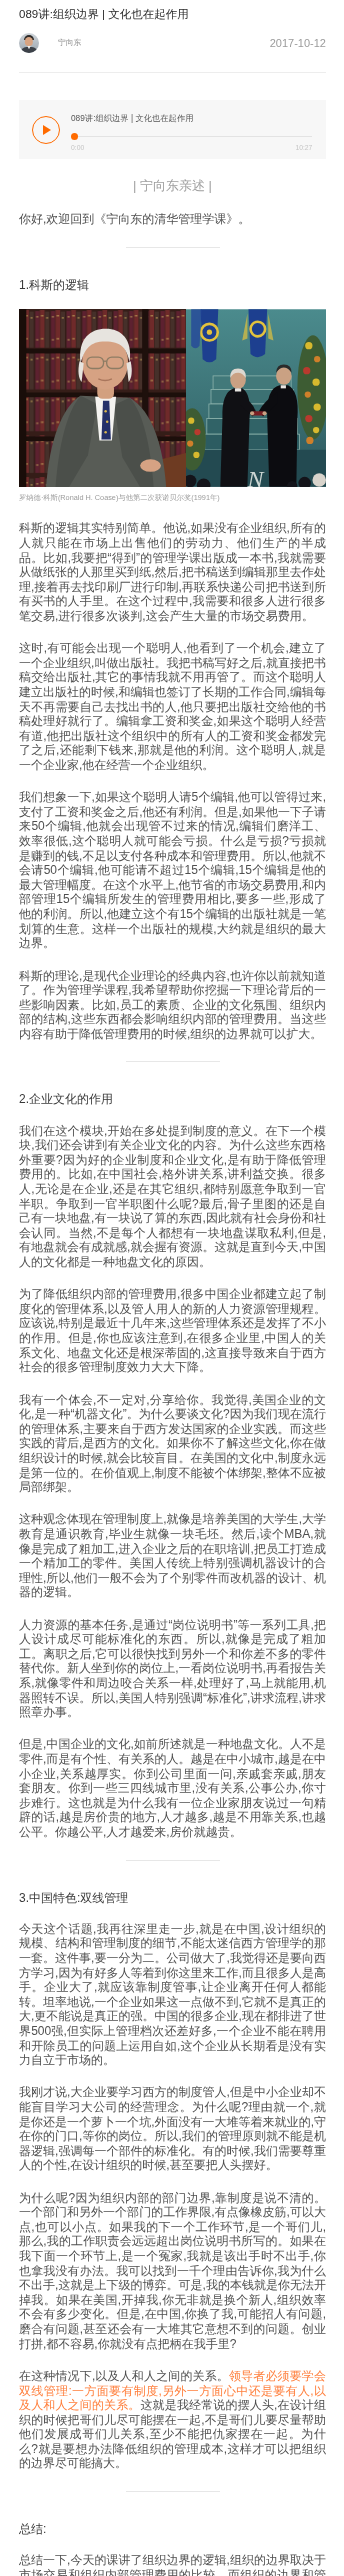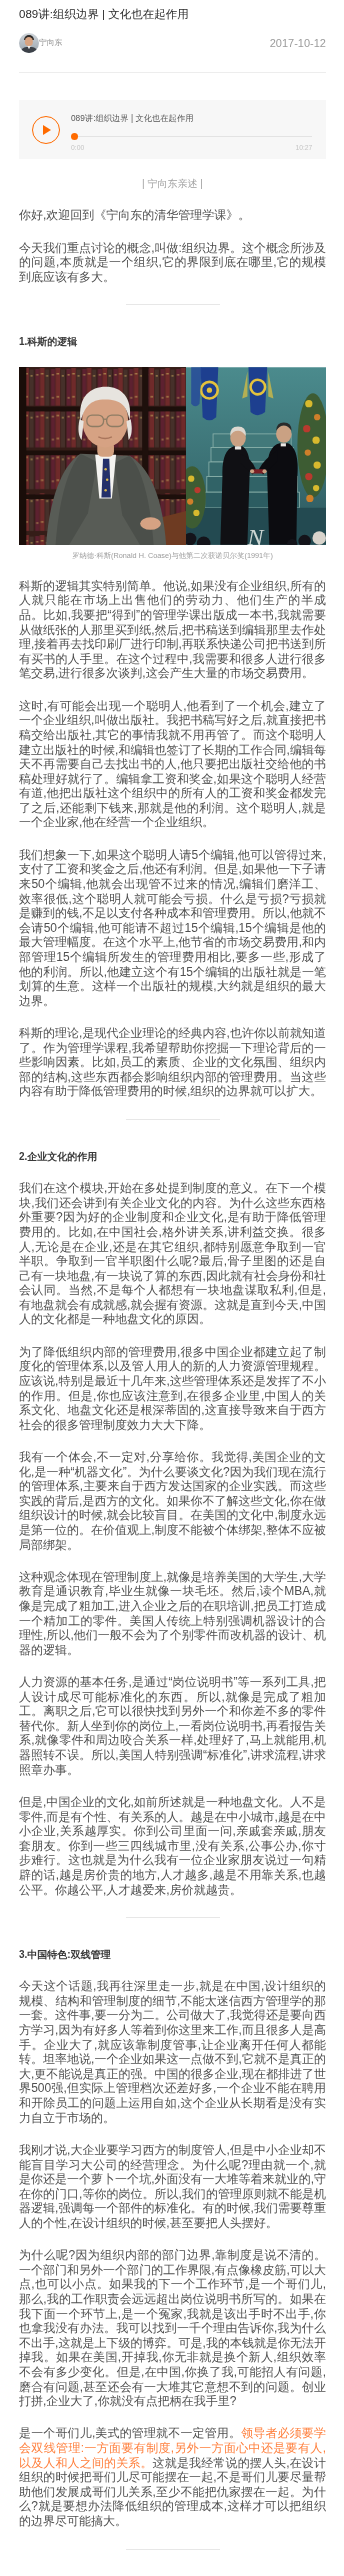--- a/index.html
+++ b/index.html
@@ -7,49 +7,49 @@
   .page{padding:6.3px 19px 14.6px 19px}
 
   
   .article-title{font-size:11.5px;line-height:16.7px;font-weight:500;color:#2b2b2b;margin:0}
   .author-row{display:flex;align-items:center;margin-top:9.4px;height:21px}
   .avatar{width:20px;height:20px;border-radius:50%;background:linear-gradient(180deg,#cfd5da 0%,#9aa4ad 100%);position:relative;overflow:hidden;flex:0 0 auto}
   .avatar .hair{position:absolute;left:50%;top:2.1px;transform:translateX(-50%);width:10px;height:5.2px;border-radius:5.2px 5.2px 0 0;background:#2e2b29}
   .avatar .face{position:absolute;left:50%;top:4.2px;transform:translateX(-50%);width:8.3px;height:8.9px;border-radius:50% 50% 46% 46%;background:#d8a482}
   .avatar .suit{position:absolute;left:50%;bottom:-2.6px;transform:translateX(-50%);width:16.7px;height:8.9px;border-radius:5.7px 5.7px 0 0;background:#3c4148}
   .avatar .collar{position:absolute;left:50%;bottom:3.6px;transform:translateX(-50%);width:3.6px;height:3.6px;background:#f2f2f2;clip-path:polygon(0 0,100% 0,50% 100%)}
-  .author-name{margin-left:0;font-size:7.8px;color:#8f8f8f}
+  .author-name{margin-left:19px;font-size:7.8px;color:#8f8f8f}
   .pub-date{margin-left:auto;font-size:11px;color:#9b9b9b}
   .header-divider{border:none;border-top:0.5px solid #ededed;margin:19px 0 0 0}
 
   
   .player{background:#f7f7f7;margin-top:27px;padding:12.5px 13.6px 8.3px 12.5px;display:flex;align-items:flex-start}
   .play-btn{width:28px;height:28px;border-radius:50%;border:1.6px solid #ff6b00;background:transparent;display:flex;align-items:center;justify-content:center;box-sizing:border-box;cursor:pointer;flex:0 0 auto;margin-top:3.1px;padding:0}
   .play-tri{width:0;height:0;border-left:8.3px solid #ff6b00;border-top:5.2px solid transparent;border-bottom:5.2px solid transparent;margin-left:2.6px}
   .player-main{flex:1;margin-left:11.5px;min-width:0}
   .player-title{font-size:8.3px;color:#565656;line-height:11.5px}
   .progress{display:flex;align-items:center;margin-top:8.3px}
   .progress-dot{width:7.3px;height:7.3px;border-radius:50%;background:#ff6b00;flex:0 0 auto}
   .progress-track{flex:1;height:1px;background:#e3e3e3}
   .time-row{display:flex;justify-content:space-between;margin-top:3.6px;font-size:6.8px;color:#c5c5c5}
 
-  .byline{margin-top:17.7px;text-align:center;font-size:10px;color:#9f9f9f}
+  .byline{margin-top:17.7px;text-align:center;font-size:13px;color:#9f9f9f}
 
   
   .article{margin-top:12.5px;color:#4f4f4f}
   .article p{font-size:12px;line-height:14.6px;margin:17.7px 0 0 0;text-align:justify;color:#4f4f4f}
-  .article h2{font-size:10px;line-height:12.5px;font-weight:700;color:#393939;margin:31px 0 15.6px 0}
+  .article h2{font-size:12px;line-height:12.5px;font-weight:400;color:#393939;margin:31px 0 15.6px 0}
   .hl{color:#ff7f3c}
   hr.section-divider{border:none;border-top:0.5px solid #e7e7e7;width:94px;margin:20px auto 0 auto}
 
   
   .figure{margin:17.7px 0 0 0}
   .figure-photos{display:flex;width:307px;height:178px;overflow:hidden}
   .figure-photos svg{display:block}
-  .figure-caption{margin-top:6.3px;text-align:center;font-size:7.3px;color:#9b9b9b;line-height:10.4px}
+  .figure-caption{margin-top:6.3px;font-size:7.3px;color:#9b9b9b;line-height:10.4px}
 </style>
 </head>
 <body>
 
 <div class="page">
 
   <h1 class="article-title">089讲:组织边界 | 文化也在起作用</h1>
 
   <div class="author-row">
     <div class="avatar">
@@ -78,21 +78,20 @@
         <span>0:00</span>
         <span>10:27</span>
       </div>
     </div>
   </div>
 
   <div class="byline">| 宁向东亲述 |</div>
 
   <div class="article">
       <p><span>你好,欢迎回到《宁向东的清华管理学课》。</span></p>
-      <p><span>今天我们重点讨论的概念,叫做:组织边界。这个概念所涉及的问题,本质就是一个组织,它的界限到底在哪里,它的规模到底应该有多大。</span></p>
       <hr class="section-divider">
       <h2>1.科斯的逻辑</h2>
   <div class="figure">
     <div class="figure-photos">
 
       <svg width="167" height="178" viewBox="0 0 320 341" xmlns="http://www.w3.org/2000/svg">
         <defs>
           <pattern id="books" width="30" height="80" patternUnits="userSpaceOnUse">
             <rect width="30" height="80" fill="#351d18"></rect>
             <rect x="1" y="4" width="8" height="70" fill="#5d2130"></rect>
@@ -237,20 +236,20 @@
       <p><span>我们在这个模块,开始在多处提到制度的意义。在下一个模块,我们还会讲到有关企业文化的内容。为什么这些东西格外重要?因为好的企业制度和企业文化,是有助于降低管理费用的。比如,在中国社会,格外讲关系,讲利益交换。很多人,无论是在企业,还是在其它组织,都特别愿意争取到一官半职。争取到一官半职图什么呢?最后,骨子里图的还是自己有一块地盘,有一块说了算的东西,因此就有社会身份和社会认同。当然,不是每个人都想有一块地盘谋取私利,但是,有地盘就会有成就感,就会握有资源。这就是直到今天,中国人的文化都是一种地盘文化的原因。</span></p>
       <p><span>为了降低组织内部的管理费用,很多中国企业都建立起了制度化的管理体系,以及管人用人的新的人力资源管理规程。应该说,特别是最近十几年来,这些管理体系还是发挥了不小的作用。但是,你也应该注意到,在很多企业里,中国人的关系文化、地盘文化还是根深蒂固的,这直接导致来自于西方社会的很多管理制度效力大大下降。</span></p>
       <p><span>我有一个体会,不一定对,分享给你。我觉得,美国企业的文化,是一种“机器文化”。为什么要谈文化?因为我们现在流行的管理体系,主要来自于西方发达国家的企业实践。而这些实践的背后,是西方的文化。如果你不了解这些文化,你在做组织设计的时候,就会比较盲目。在美国的文化中,制度永远是第一位的。在价值观上,制度不能被个体绑架,整体不应被局部绑架。</span></p>
       <p><span>这种观念体现在管理制度上,就像是培养美国的大学生,大学教育是通识教育,毕业生就像一块毛坯。然后,读个MBA,就像是完成了粗加工,进入企业之后的在职培训,把员工打造成一个精加工的零件。美国人传统上特别强调机器设计的合理性,所以,他们一般不会为了个别零件而改机器的设计、机器的逻辑。</span></p>
       <p><span>人力资源的基本任务,是通过“岗位说明书”等一系列工具,把人设计成尽可能标准化的东西。所以,就像是完成了粗加工。离职之后,它可以很快找到另外一个和你差不多的零件替代你。新人坐到你的岗位上,一看岗位说明书,再看报告关系,就像零件和周边咬合关系一样,处理好了,马上就能用,机器照转不误。所以,美国人特别强调“标准化”,讲求流程,讲求照章办事。</span></p>
       <p><span>但是,中国企业的文化,如前所述就是一种地盘文化。人不是零件,而是有个性、有关系的人。越是在中小城市,越是在中小企业,关系越厚实。你到公司里面一问,亲戚套亲戚,朋友套朋友。你到一些三四线城市里,没有关系,公事公办,你寸步难行。这也就是为什么我有一位企业家朋友说过一句精辟的话,越是房价贵的地方,人才越多,越是不用靠关系,也越公平。你越公平,人才越爱来,房价就越贵。</span></p>
       <hr class="section-divider">
       <h2>3.中国特色:双线管理</h2>
       <p><span>今天这个话题,我再往深里走一步,就是在中国,设计组织的规模、结构和管理制度的细节,不能太迷信西方管理学的那一套。这件事,要一分为二。公司做大了,我觉得还是要向西方学习,因为有好多人等着到你这里来工作,而且很多人是高手。企业大了,就应该靠制度管事,让企业离开任何人都能转。坦率地说,一个企业如果这一点做不到,它就不是真正的大,更不能说是真正的强。中国的很多企业,现在都排进了世界500强,但实际上管理档次还差好多,一个企业不能在聘用和开除员工的问题上运用自如,这个企业从长期看是没有实力自立于市场的。</span></p>
       <p><span>我刚才说,大企业要学习西方的制度管人,但是中小企业却不能盲目学习大公司的经营理念。为什么呢?理由就一个,就是你还是一个萝卜一个坑,外面没有一大堆等着来就业的,守在你的门口,等你的岗位。所以,我们的管理原则就不能是机器逻辑,强调每一个部件的标准化。有的时候,我们需要尊重人的个性,在设计组织的时候,甚至要把人头摆好。</span></p>
-      <p><span>为什么呢?因为组织内部的部门边界,靠制度是说不清的。一个部门和另外一个部门的工作界限,有点像橡皮筋,可以大点,也可以小点。如果我的下一个工作环节,是一个哥们儿,那么,我的工作职责会远远超出岗位说明书所写的。如果在我下面一个环节上,是一个冤家,我就是该出手时不出手,你也拿我没有办法。我可以找到一千个理由告诉你,我为什么不出手,这就是上下级的博弈。可是,我的本钱就是你无法开掉我。如果在美国,开掉我,你无非就是换个新人,组织效率不会有多少变化。但是,在中国,你换了我,可能招人有问题,磨合有问题,甚至还会有一大堆其它意想不到的问题。创业打拼,企业大了,你就没有点把柄在我手里?</span></p>
-      <p><span>是一个哥们儿,美式的管理就不一定管用。</span><span class="hl">领导者必须要学会双线管理:一方面要有制度,另外一方面心中还是要有人,以及人和人之间的关系。</span><span>这就是我经常说的摆人头,在设计组织的时候把哥们儿尽可能摆在一起,不是哥们儿要尽量帮助他们发展成哥们儿关系,至少不能把仇家摆在一起。为什么?就是要想办法降低组织的管理成本,这样才可以把组织的边界尽可能搞大。</span></p>
+      <p><span>为什么呢?因为组织内部的部门边界,靠制度是说不清的。一个部门和另外一个部门的工作界限,有点像橡皮筋,可以大点,也可以小点。如果我的下一个工作环节,是一个哥们儿,那么,我的工作职责会远远超出岗位说明书所写的。如果在我下面一个环节上,是一个冤家,我就是该出手时不出手,你也拿我没有办法。我可以找到一千个理由告诉你,我为什么不出手,这就是上下级的博弈。可是,我的本钱就是你无法开掉我。如果在美国,开掉我,你无非就是换个新人,组织效率不会有多少变化。但是,在中国,你换了我,可能招人有问题,磨合有问题,甚至还会有一大堆其它意想不到的问题。创业打拼,都不容易,你就没有点把柄在我手里?</span></p>
+      <p><span>在这种情况下,以及人和人之间的关系。</span><span class="hl">领导者必须要学会双线管理:一方面要有制度,另外一方面心中还是要有人,以及人和人之间的关系。</span><span>这就是我经常说的摆人头,在设计组织的时候把哥们儿尽可能摆在一起,不是哥们儿要尽量帮助他们发展成哥们儿关系,至少不能把仇家摆在一起。为什么?就是要想办法降低组织的管理成本,这样才可以把组织的边界尽可能搞大。</span></p>
       <hr class="section-divider">
       <h2>总结:</h2>
       <p><span>总结一下,今天的课讲了组织边界的逻辑,组织的边界取决于市场交易和组织内部管理费用的比较。而组织的边界和管理费用呈现相反的关系,用文化和摆人头的方法降低管理费用,对于众多的中国企业,是一个不能忘掉的管理原则。</span></p>
     </div>
 </div>
 
 
 </body></html>

